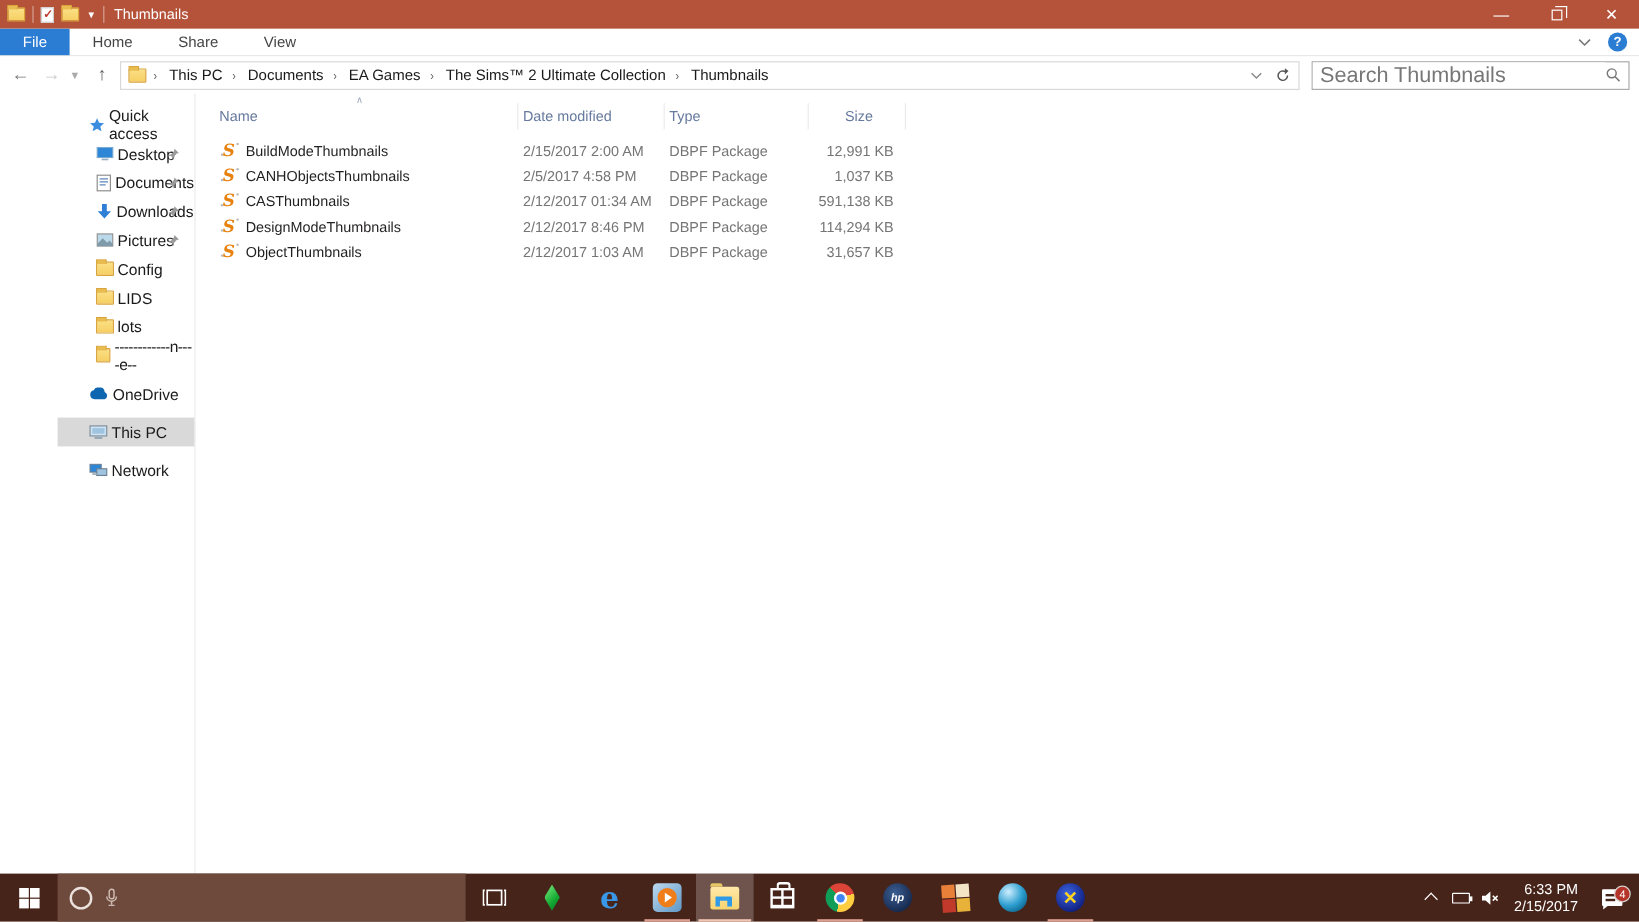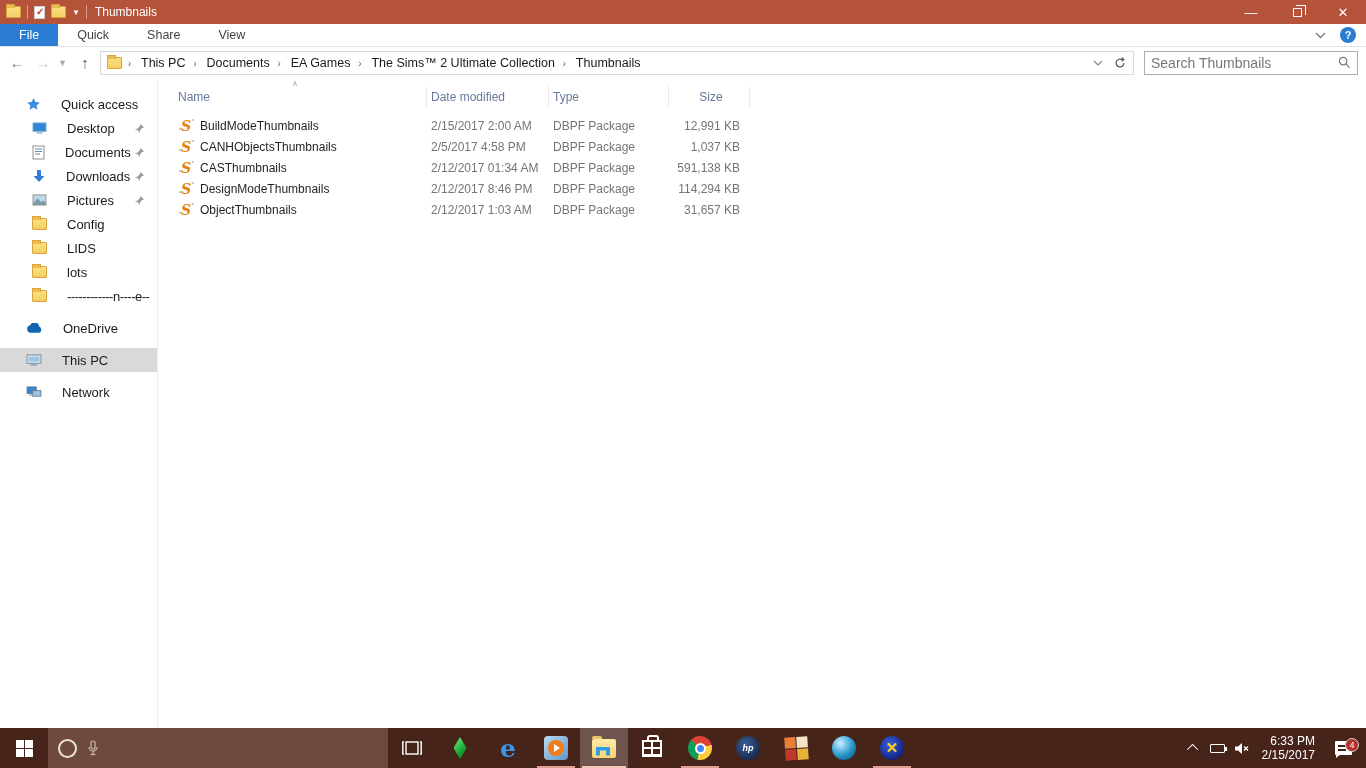--- a/index.html
+++ b/index.html
@@ -35,27 +35,27 @@
   
   .addrrow { height:31px; display:flex; align-items:center; padding:0 8px 0 6px; gap:4px; flex:0 0 auto; background:#fff; }
   .nav-arrow { width:22px; text-align:center; font-size:15px; }
   .nav-back { color:#777; } .nav-fwd { color:#c9c9c9; } .nav-up { color:#555; }
   .nav-chev { color:#aaa; font-size:9px; width:12px; }
   .addressbox { flex:1 1 auto; height:24px; border:1px solid #d9d9d9; display:flex; align-items:center; padding:0 2px 0 6px; gap:4px; font-size:12.5px; color:#1a1a1a; }
   .crumb { display:flex; align-items:center; gap:10px; padding:0 2px; }
   .crumb-sep { color:#555; font-size:9px; transform:scaleY(1.2); }
   .addr-right { margin-left:auto; display:flex; align-items:center; gap:10px; padding-right:4px; }
   .searchbox { flex:0 0 196px; height:24px; border:1px solid #ababab; display:flex; align-items:center; margin-left:6px; }
-  .searchbox input { border:none; outline:none; flex:1; font-size:14px; color:#666; padding:0 6px; font-family:"Liberation Sans",sans-serif; }
+  .searchbox input { border:none; outline:none; flex:1; font-size:18px; color:#666; padding:0 6px; font-family:"Liberation Sans",sans-serif; }
   .searchbox input::placeholder { color:#777; }
 
   
   .content { flex:1 1 auto; display:flex; min-height:0; }
   .sidebar { flex:0 0 158px; border-right:1px solid #ececec; padding-top:14px; font-size:13px; color:#1a1a1a; }
-  .side-item { height:24px; display:flex; align-items:center; gap:20px; padding-left:26px; position:relative; }
+  .side-item { height:24px; display:flex; align-items:center; gap:3px; padding-left:26px; position:relative;margin-left:48px; }
   .side-item.sub { padding-left:32px; }
   .side-item.selected { background:#d9d9d9; }
   .pin { position:absolute; right:12px; }
   .side-gap { height:8px; }
 
   
   .filepane { flex:1 1 auto; position:relative; padding-left:16px; }
   .cols { display:flex; height:22px; margin-top:8px; font-size:12px; color:#66799e; position:relative; }
   .col { display:flex; align-items:center; padding-left:4px; border-right:1px solid #ebebeb; height:22px; }
   .col.name { width:253px; position:relative; }
@@ -146,21 +146,21 @@
       <div class="win-btn">—</div>
       <div class="win-btn">
           <span class="restore-glyph"></span>
         </div>
       <div class="win-btn">✕</div>
     </div>
   </div>
 
   <div class="tabrow">
     <div class="tab active">File</div>
-    <div class="tab">Quick</div>
+    <div class="tab">Home</div>
     <div class="tab">Share</div>
     <div class="tab">View</div>
     <div class="ribbon-right">
       <svg width="11" height="7" viewBox="0 0 11 7">
           <polyline points="1,1 5.5,5.5 10,1" fill="none" stroke="#777" stroke-width="1.3"></polyline>
         </svg>
       <span class="help-circle">?</span>
     </div>
   </div>
 

